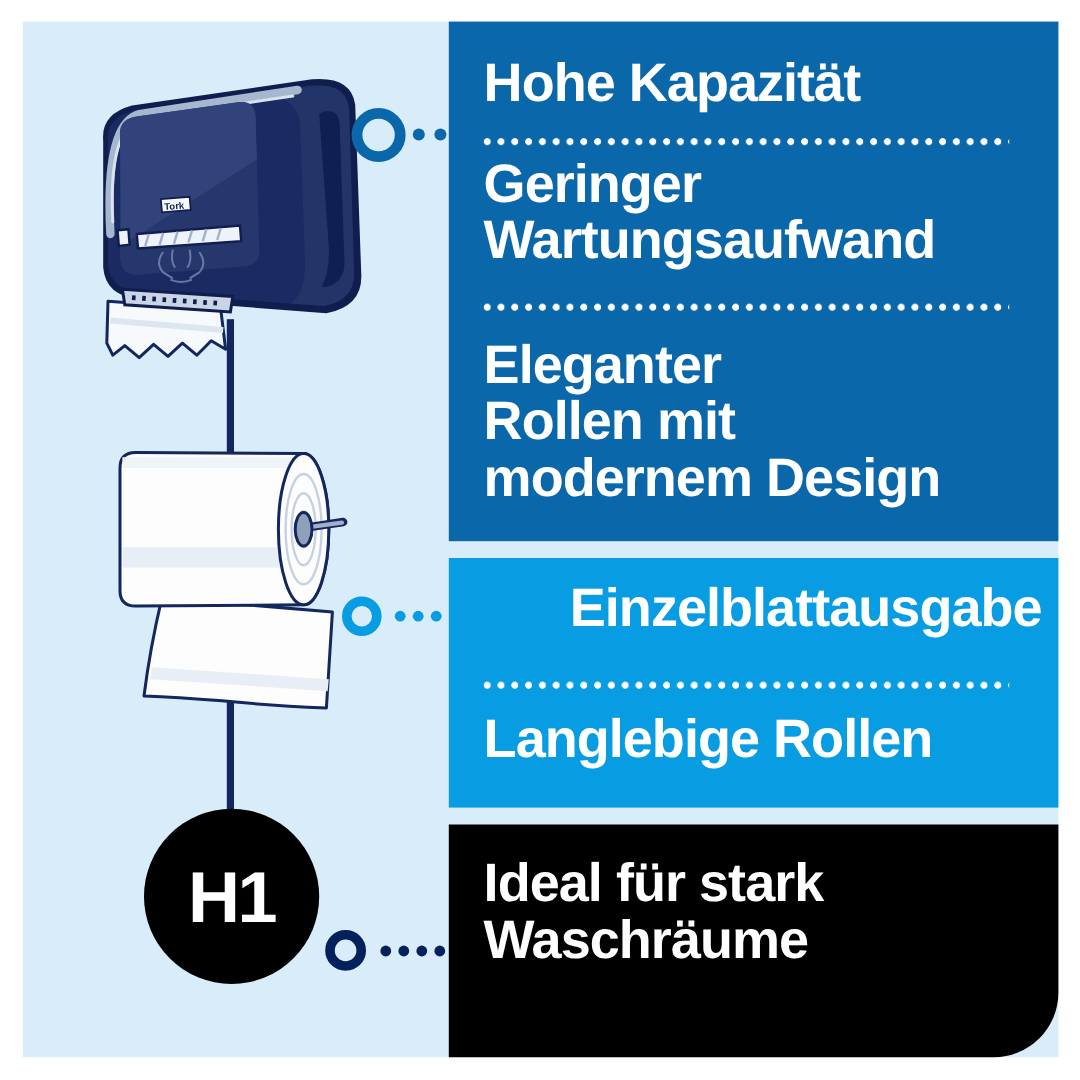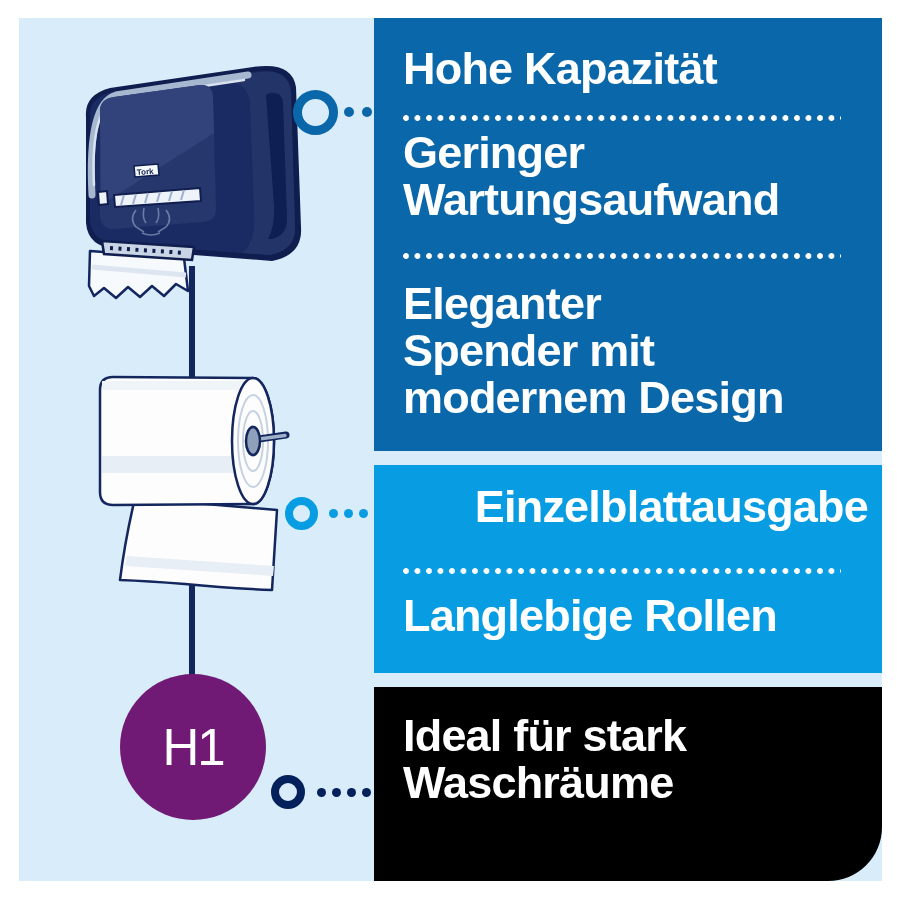--- a/index.html
+++ b/index.html
@@ -36,22 +36,22 @@
   #ring-top{left:293px;top:90px;width:45px;height:45px;border:9px solid #0a67a9;box-sizing:border-box;}
   #ring-mid{left:285px;top:497px;width:33px;height:33px;border:8px solid #089de2;box-sizing:border-box;}
   #ring-bot{left:271px;top:775px;width:34px;height:34px;border:8px solid #04215c;box-sizing:border-box;}
   .cdot{position:absolute;border-radius:50%;}
   .cdot.b{background:#0a67a9;width:10px;height:10px;}
   .cdot.a{background:#089de2;width:9px;height:9px;}
   .cdot.n{background:#04215c;width:9px;height:9px;}
 
   
   #badge{position:absolute;left:120px;top:674px;width:146px;height:146px;border-radius:50%;
-         background:#701a75;display:flex;align-items:center;justify-content:center;
-         color:#ffffff;font-size:51px;font-weight:normal;letter-spacing:-2px;}
+         background:#000000;display:flex;align-items:center;justify-content:center;
+         color:#ffffff;font-size:60px;font-weight:bold;letter-spacing:-2px;}
 
   .illus{position:absolute;}
   #dispenser-svg{left:70px;top:55px;}
   #roll-svg{left:85px;top:360px;}
 </style>
 </head>
 <body>
 
 <div id="stage">
   <div id="canvas"></div>
@@ -147,21 +147,21 @@
       <span class="ln">Hohe Kapazität</span>
     </div>
     <div id="div-t1" class="dotline"></div>
     <div id="f-t2" class="feature">
       <span class="ln">Geringer</span>
       <span class="ln">Wartungsaufwand</span>
     </div>
     <div id="div-t2" class="dotline"></div>
     <div id="f-t3" class="feature">
       <span class="ln">Eleganter</span>
-      <span class="ln">Spender mit</span>
+      <span class="ln">Rollen mit</span>
       <span class="ln">modernem Design</span>
     </div>
   </div>
 
   <div id="panel-mid" class="panel">
     <div id="f-m1" class="feature">
       <span class="ln">Einzelblattausgabe</span>
     </div>
     <div id="div-m1" class="dotline"></div>
     <div id="f-m2" class="feature">

